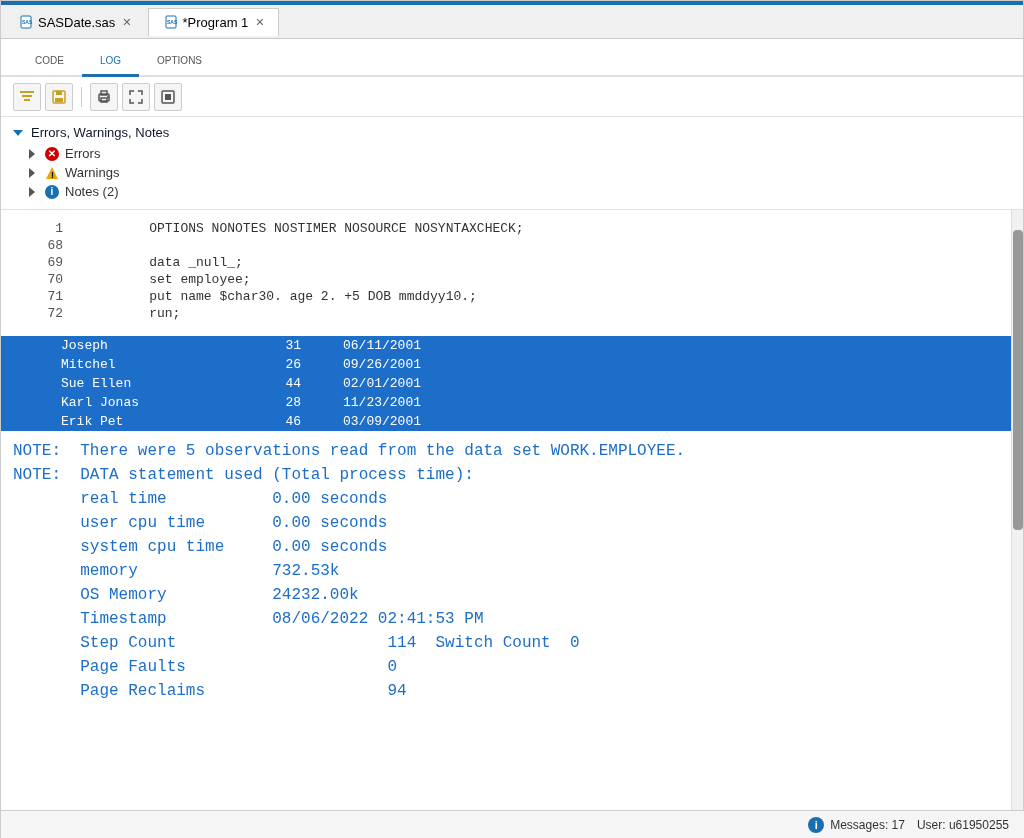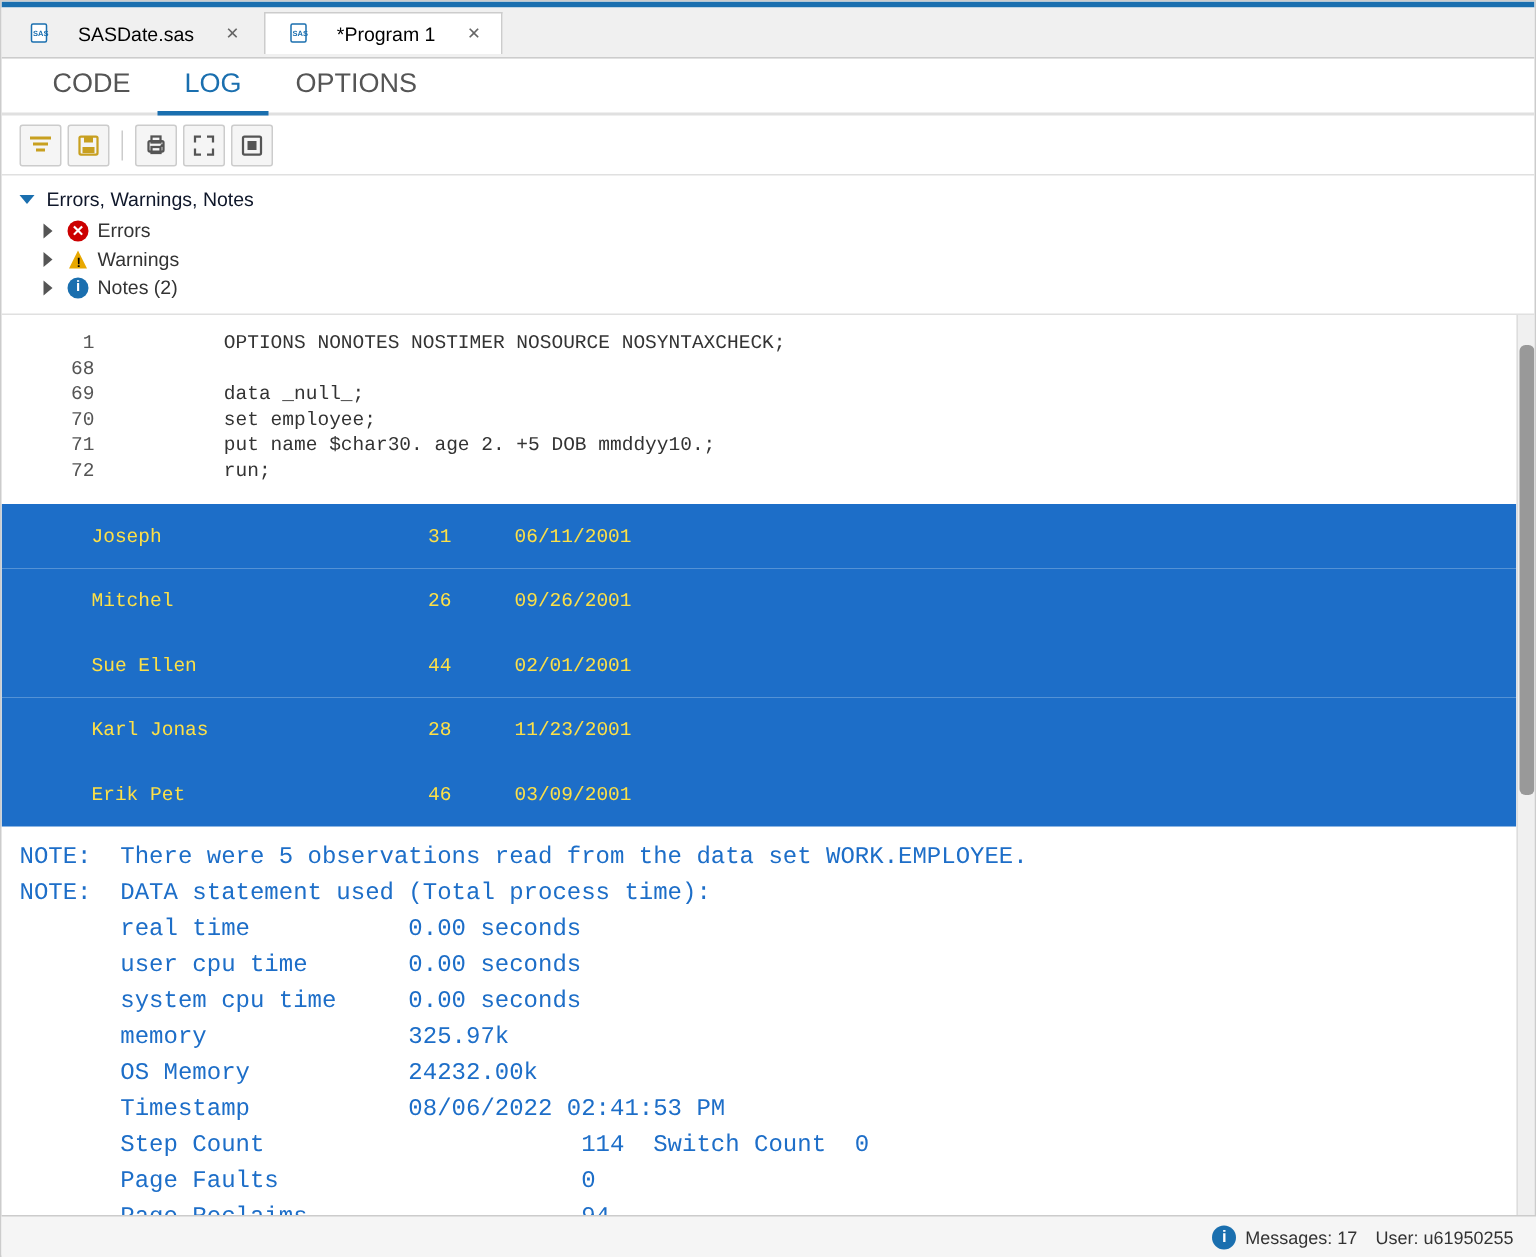--- a/index.html
+++ b/index.html
@@ -31,21 +31,21 @@
       display: flex;
       align-items: center;
       padding: 4px 10px;
       font-size: 13px;
       cursor: pointer;
       border: 1px solid transparent;
       border-bottom: none;
       background: #f0f0f0;
       margin-right: 2px;
       height: 28px;
-      gap: 18px;
+      gap: 4px;
     }
     .tab.active {
       background: #fff;
       border-color: #ccc;
       border-bottom-color: #fff;
       padding-left: 16px;
     }
     .tab-close {
       font-size: 11px;
       color: #666;
@@ -56,21 +56,21 @@
     
     .nav-tabs {
       display: flex;
       border-bottom: 2px solid #e0e0e0;
       padding: 0 16px;
       height: 38px;
       align-items: flex-end;
     }
     .nav-tab {
       padding: 8px 18px;
-      font-size: 18px;
+      font-size: 10px;
       cursor: pointer;
       color: #555;
       border-bottom: 3px solid transparent;
       margin-bottom: -2px;
       font-weight: 500;
     }
     .nav-tab.active {
       color: #1a6faf;
       border-bottom-color: #1a6faf;
     }
@@ -194,22 +194,22 @@
       font-family: 'Courier New', Courier, monospace;
       font-size: 13px;
     }
 
     
     .data-rows {
       margin: 4px 0;
     }
     .data-row {
       background: #1d6ec8;
-      color: #fde047;
-      padding: 14px 60px;
+      color: #ffffff;
+      padding: 2px 60px;
       font-family: 'Courier New', Courier, monospace;
       font-size: 13px;
       display: flex;
     }
     .data-row .col1 {
       width: 180px;
     }
     .data-row .col2 {
       width: 60px;
       text-align: right;
@@ -446,21 +446,21 @@
         <span class="col3">    03/09/2001</span>
       </div>
     </div>
 
     <div class="notes-section">
       <div class="note-line">NOTE:  There were 5 observations read from the data set WORK.EMPLOYEE.</div>
       <div class="note-line">NOTE:  DATA statement used (Total process time):</div>
       <div class="note-line">       real time           0.00 seconds</div>
       <div class="note-line">       user cpu time       0.00 seconds</div>
       <div class="note-line">       system cpu time     0.00 seconds</div>
-      <div class="note-line">       memory              325.97k</div>
+      <div class="note-line">       memory              732.53k</div>
       <div class="note-line">       OS Memory           24232.00k</div>
       <div class="note-line">       Timestamp           08/06/2022 02:41:53 PM</div>
       <div class="note-line">       Step Count                      114  Switch Count  0</div>
       <div class="note-line">       Page Faults                     0</div>
       <div class="note-line">       Page Reclaims                   94</div>
     </div>
 
   </div>
 
   <div class="scrollbar">

